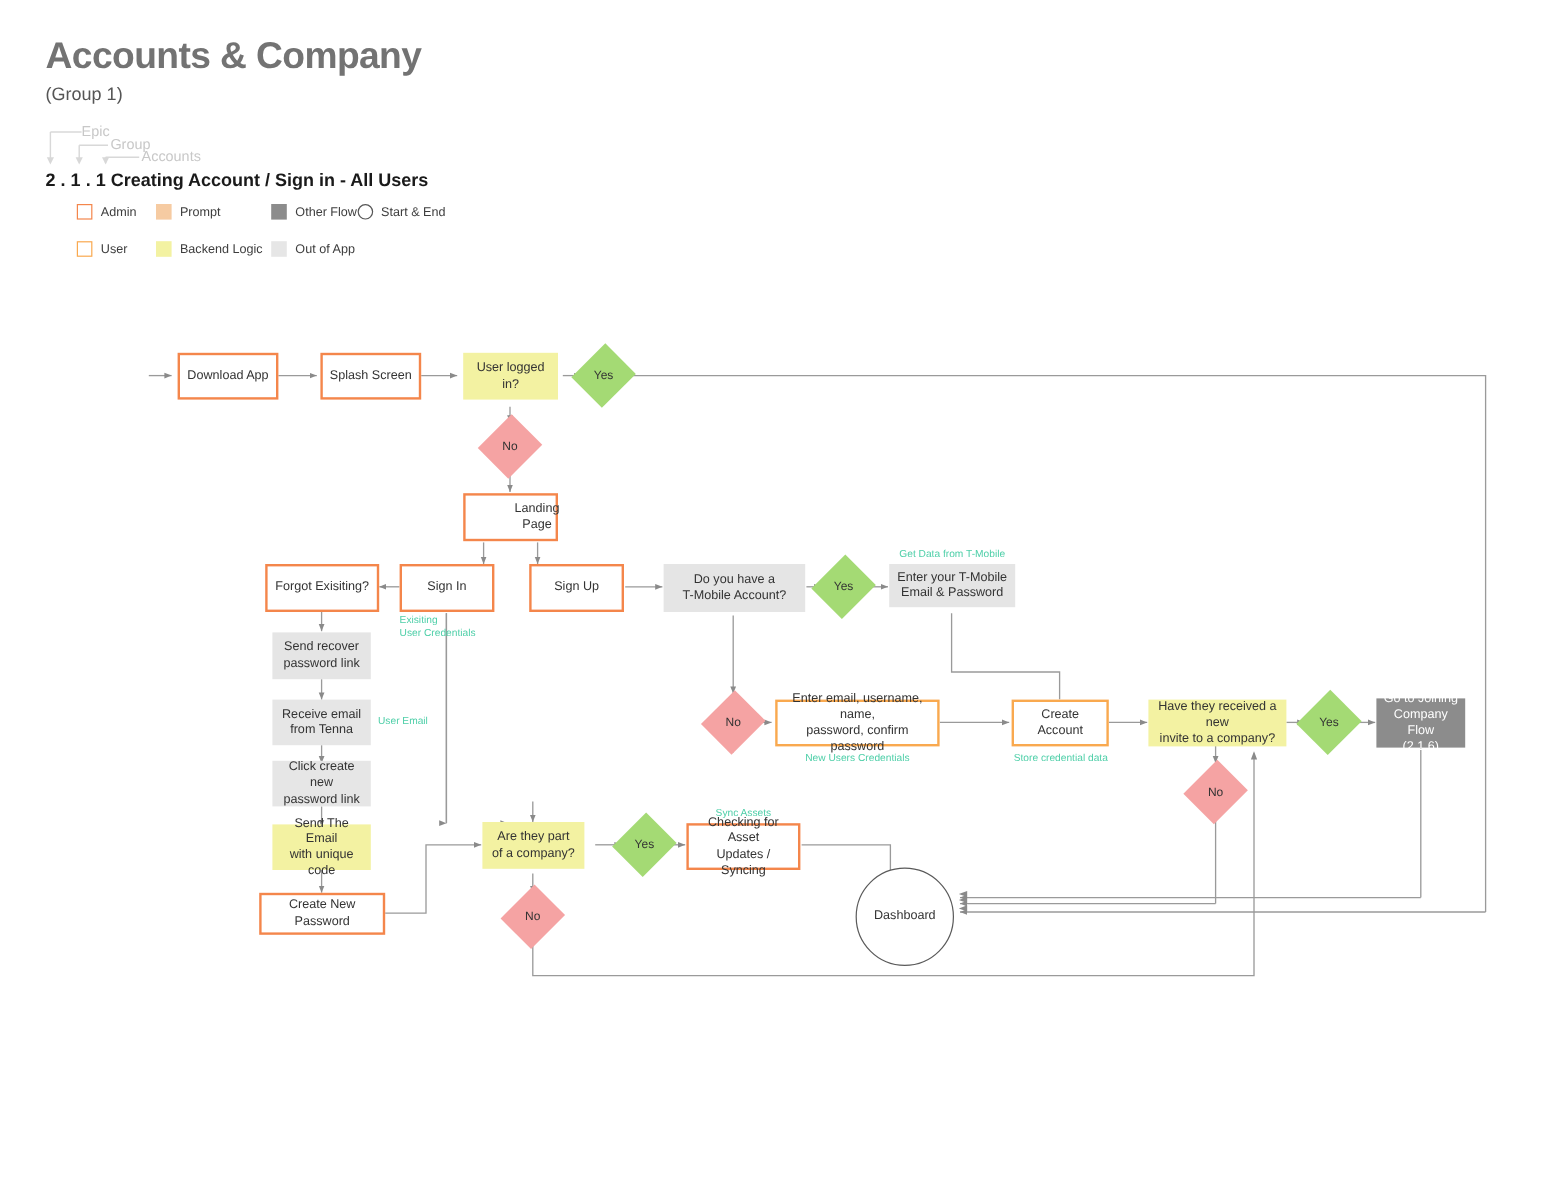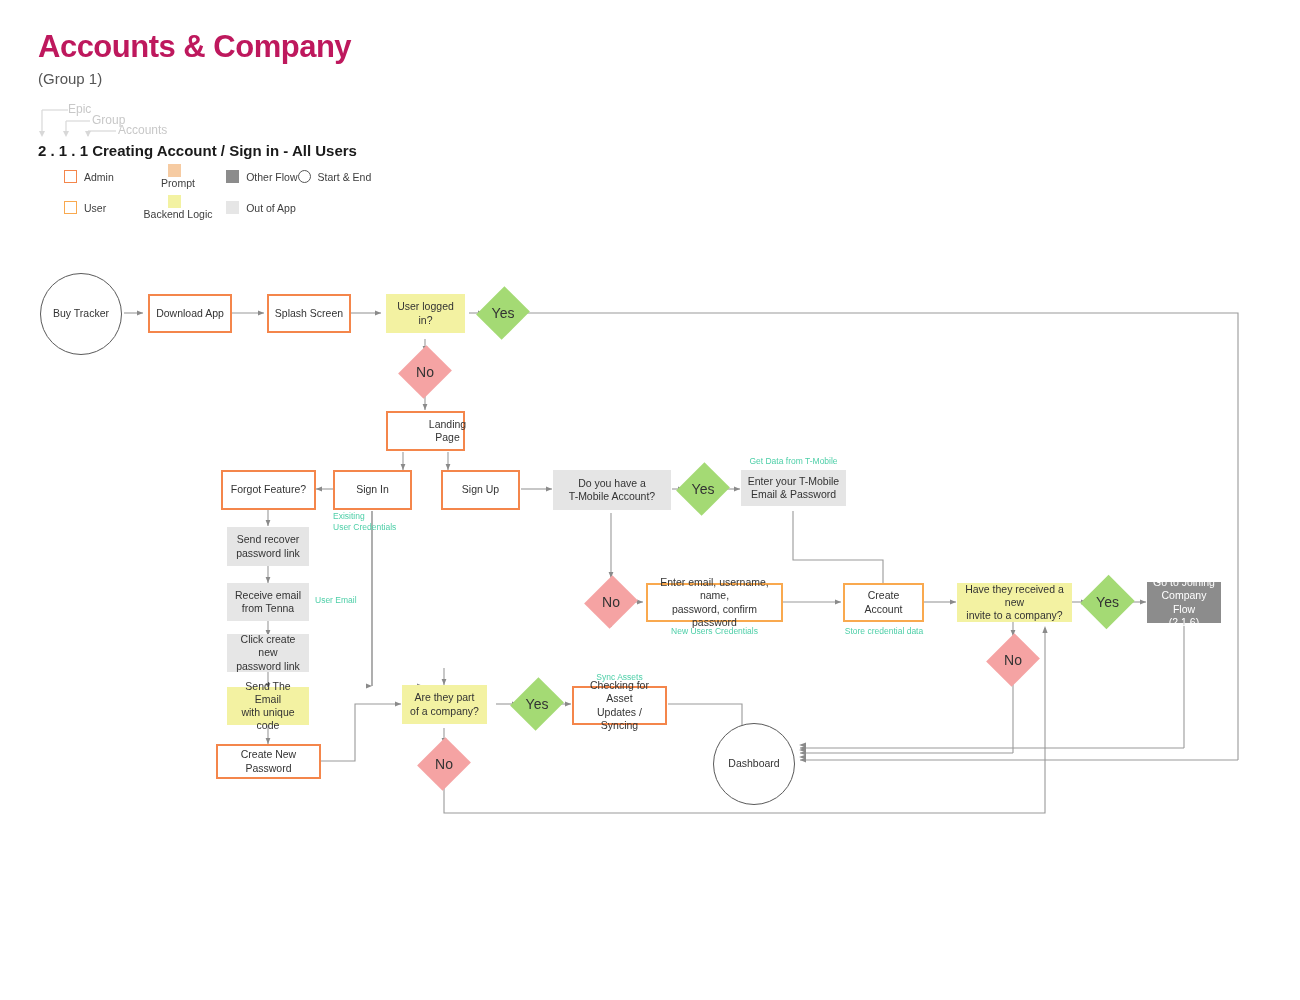--- a/index.html
+++ b/index.html
@@ -10,21 +10,21 @@
     width: 1300px; height: 1000px;
     position: relative;
     font-family: "Liberation Sans", sans-serif;
     color: #333333;
     overflow: hidden;
   }
 
   
   #header { position: absolute; left: 38px; top: 30px; width: 700px; }
   #page-title {
-    font-size: 31px; font-weight: bold; color: #be185d;
+    font-size: 31px; font-weight: bold; color: #737373;
     letter-spacing: -0.5px; line-height: 1.1; margin: 0;
   }
   #page-subtitle {
     font-size: 15px; color: #555; margin-top: 6px;
   }
 
   
   #hierarchy {
     position: absolute; left: 38px; top: 98px;
     width: 200px; height: 46px;
@@ -40,21 +40,21 @@
   }
 
   
   #legend {
     position: absolute; left: 40px; top: 166px;
     width: 340px;
   }
   .legend-row { display: flex; align-items: center; height: 21px; }
   .legend-cell { display: flex; align-items: center; }
   .legend-cell.c1 { width: 72px; padding-left: 24px; }
-  .legend-cell.c2 { width: 105px; flex-direction: column; }
+  .legend-cell.c2 { width: 105px; }
   .legend-cell.c3 { width: 78px; }
   .legend-cell.c4 { width: 90px; }
   .sw {
     width: 13px; height: 13px; margin-right: 7px; box-sizing: border-box;
     flex: 0 0 auto;
   }
   .sw.circ { border-radius: 50%; background: #fff; border: 1.3px solid #555; }
   .legend-text { font-size: 10.5px; color: #3d3d3d; white-space: nowrap; }
 
   
@@ -76,21 +76,21 @@
   .node.user    { background:#ffffff; border:2px solid #f9a94f; }
   .node.prompt  { background:#e5e5e5; border:none; }
   .node.backend { background:#f3f2a2; border:none; }
   .node.otherflow { background:#8c8c8c; border:none; color:#ffffff; }
   .node.outapp  { background:#e6e6e6; border:none; }
   .node.circle  { background:#ffffff; border:1.3px solid #5a5a5a; border-radius:50%; }
 
   .diamond {
     position: absolute;
     display: flex; align-items: center; justify-content: center;
-    font-size: 14px; color: #333;
+    font-size: 10px; color: #333;
   }
   .diamond .dshape {
     position: absolute; left: 0; top: 0; width: 100%; height: 100%;
     transform: rotate(45deg);
   }
   .diamond.yes .dshape { background: #a4da74; }
   .diamond.no  .dshape { background: #f5a3a3; }
   .diamond .dtext { position: relative; z-index: 2; }
 
   .annot {
@@ -256,23 +256,20 @@
       <path d="M799,757 L806,754.4 L806,759.6 Z"></path>
       <path d="M799,745 L806,742.4 L806,747.6 Z"></path>
       <path d="M799,750 L806,747.4 L806,752.6 Z"></path>
     </g>
 
     <g fill="#8a8a8a">
       <path d="M1045,626 L1042.4,633 L1047.6,633 Z"></path>
     </g>
   </svg>
 
-  <div class="node circle" style="left:40px; top:273px; width:82px; height:82px;">
-    <span>Buy Tracker</span>
-  </div>
 
   <div class="node admin" style="left:148px; top:294px; width:84px; height:39px;">
     <span>Download App</span>
   </div>
 
   <div class="node admin" style="left:267px; top:294px; width:84px; height:39px;">
     <span>Splash Screen</span>
   </div>
 
   <div class="node backend" style="left:386px; top:294px; width:79px; height:39px;">
@@ -287,21 +284,21 @@
   <div class="diamond no" style="left:407px; top:352px; width:36px; height:40px;">
     <span class="dshape"></span>
     <span class="dtext">No</span>
   </div>
 
   <div class="node admin" style="left:386px; top:411px; width:79px; height:40px;padding-left:48px;">
     <span>Landing Page</span>
   </div>
 
   <div class="node admin" style="left:221px; top:470px; width:95px; height:40px;">
-    <span>Forgot Feature?</span>
+    <span>Forgot Exisiting?</span>
   </div>
 
   <div class="node admin" style="left:333px; top:470px; width:79px; height:40px;">
     <span>Sign In</span>
   </div>
 
   <div class="node admin" style="left:441px; top:470px; width:79px; height:40px;">
     <span>Sign Up</span>
   </div>
 

